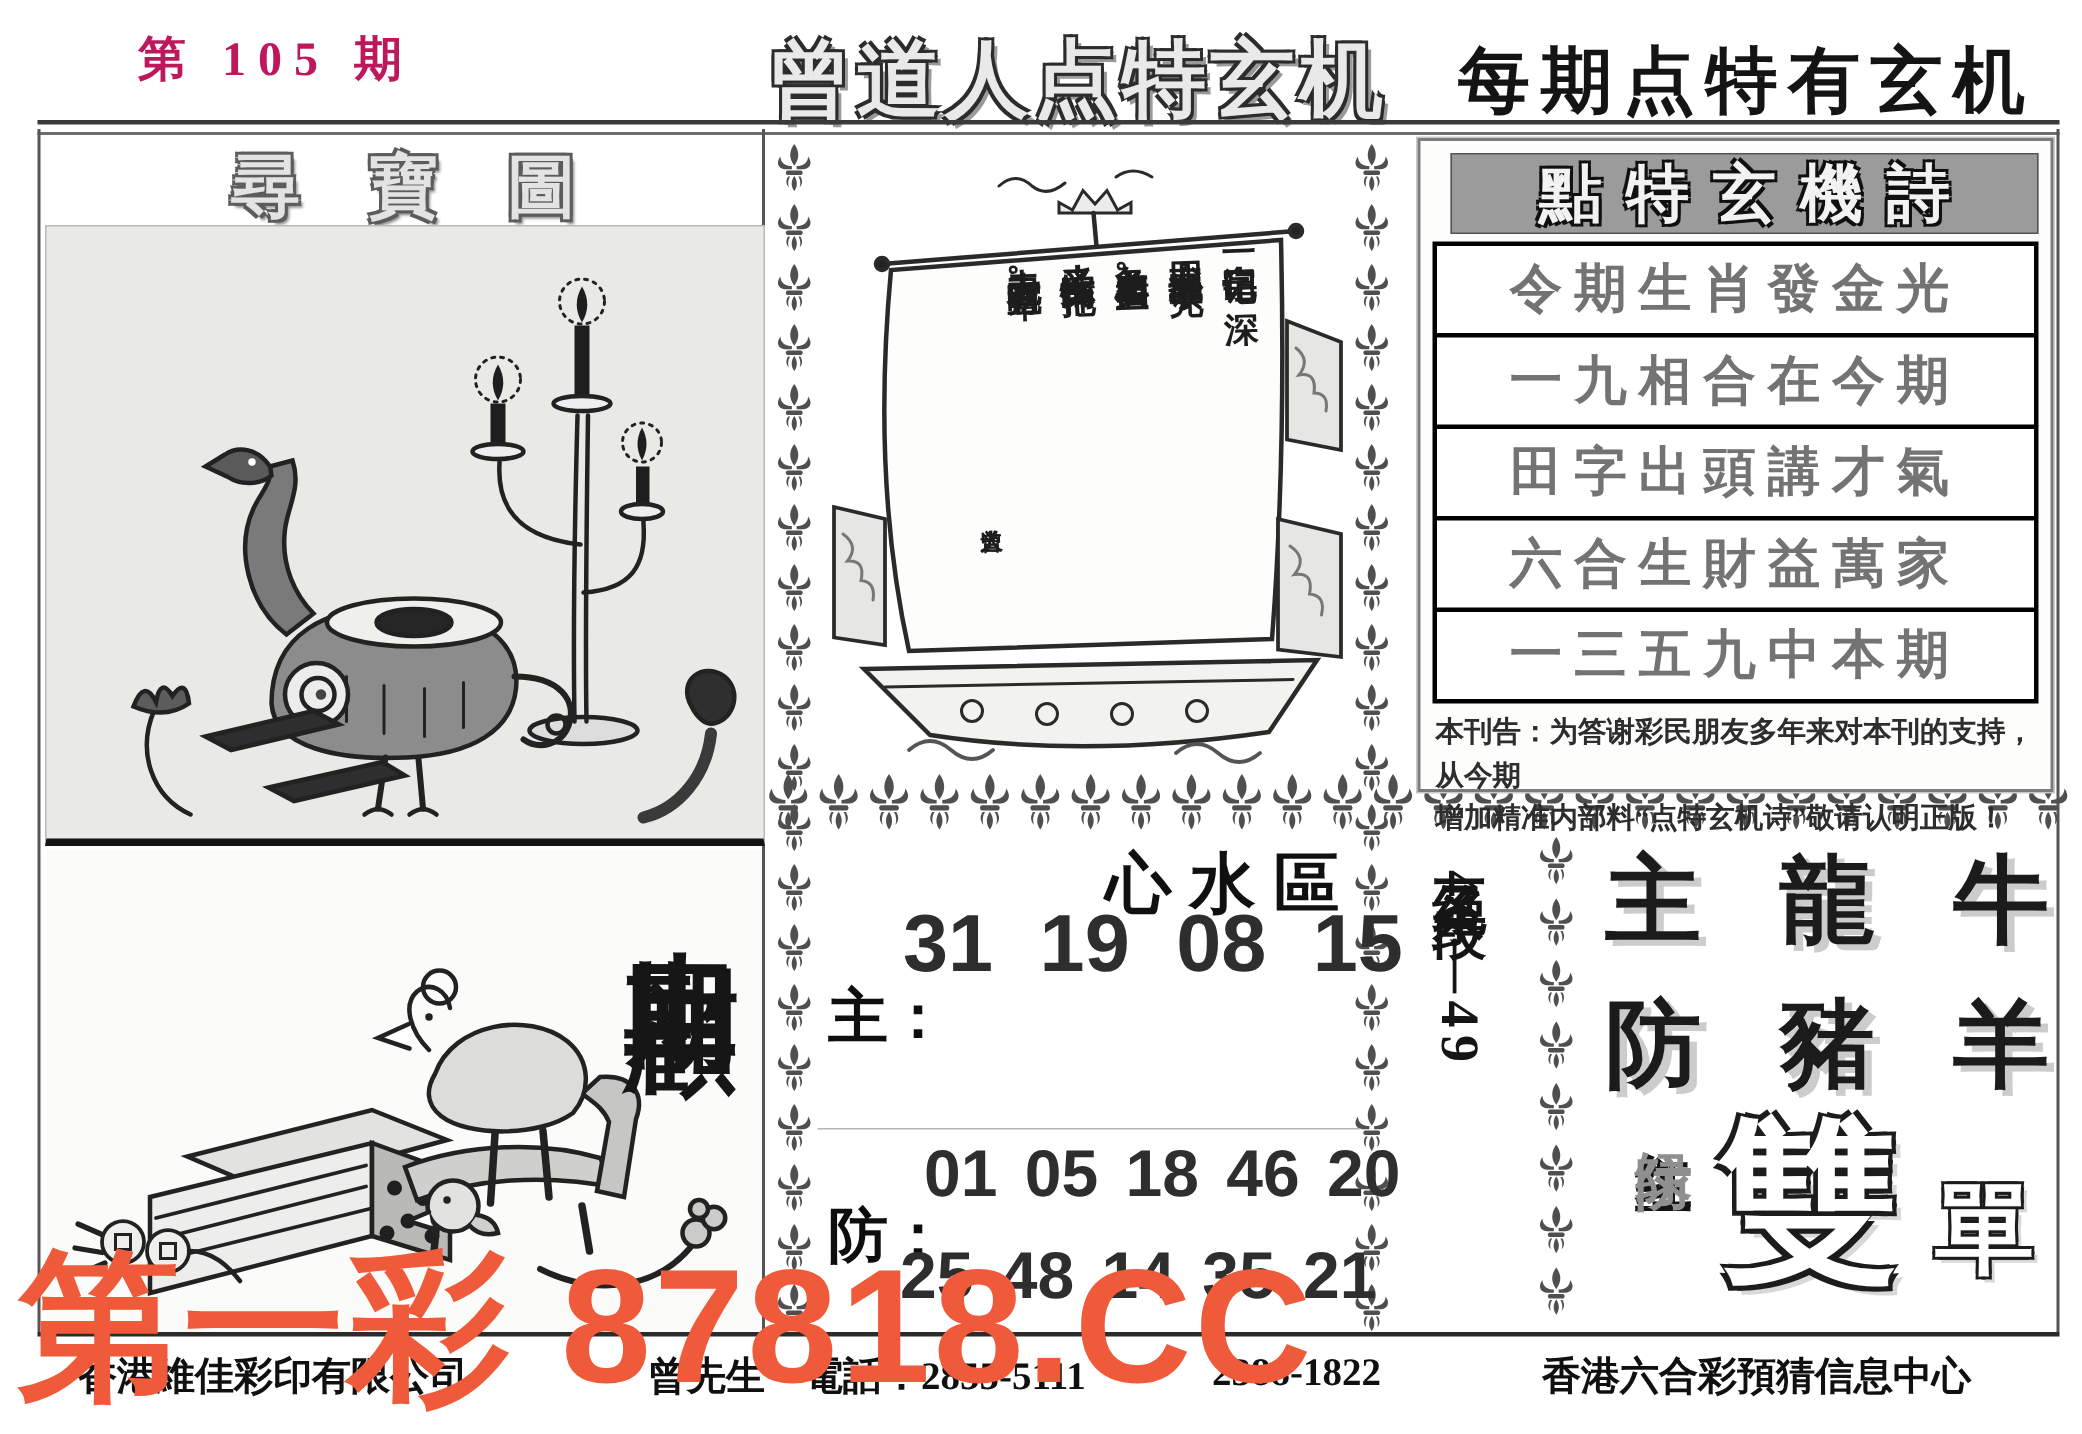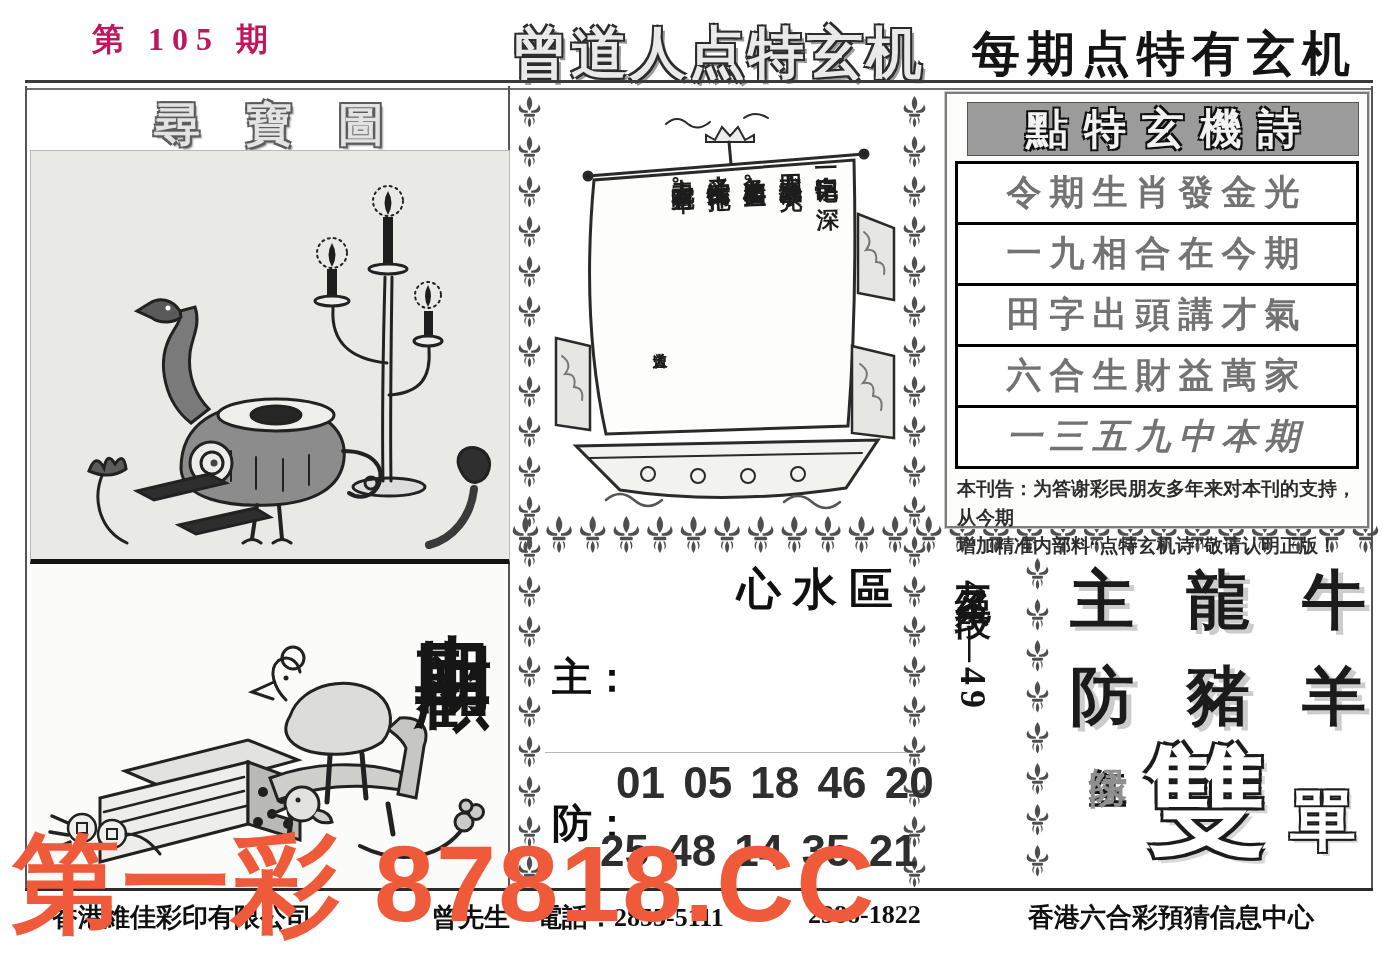--- a/index.html
+++ b/index.html
@@ -51,21 +51,21 @@
   
   .poem-box{left:945px;top:92px;width:420px;height:432px;border:2px solid #7c7c7c;
     box-shadow:0 0 0 1px #c9c9c9;background:#fdfdfc;}
   .poem-titlebar{margin:8px 8px 5px 20px;height:52px;background:#9b9b9b;border:1px solid #555;
     display:flex;align-items:center;justify-content:center;}
   .poem-title{font-size:42px;font-weight:bold;letter-spacing:16px;text-indent:16px;color:#f2f2f2;
     text-shadow:-2px -2px 0 #101010,2px -2px 0 #101010,-2px 2px 0 #101010,2px 2px 0 #101010;}
   .poem-table{margin:0 8px;border:3px solid #000;background:#fff;}
   .poem-row{height:58px;line-height:58px;text-align:center;font-size:35px;font-weight:bold;
     letter-spacing:8px;border-bottom:3px solid #000;color:#737373;}
-  .poem-row:last-child{border-bottom:none;font-style:italic;}
+  .poem-row:last-child{border-bottom:none;}
   .poem-note{margin:6px 10px 16px 10px;font-size:19px;font-weight:bold;line-height:1.5;color:#2d2d2d;}
 
   
   .killzone{left:948px;top:560px;height:330px;writing-mode:vertical-rl;text-orientation:mixed;
     font-size:36px;font-weight:bold;letter-spacing:5px;color:#151515;}
   .zodiac{left:1066px;top:552px;width:304px;}
   .zodiac-row{display:flex;justify-content:space-between;padding:0 4px;height:96px;align-items:center;}
   .zchar{font-size:64px;font-weight:bold;color:#1b1b1b;text-shadow:5px 4px 0 #cccccc;}
   .colortip{left:1086px;top:738px;height:156px;writing-mode:vertical-rl;text-orientation:mixed;
     font-size:38px;font-weight:bold;line-height:44px;}
@@ -338,20 +338,21 @@
     <div class="col">一字记记曰：深</div>
     <div class="col">四书五经读不完，</div>
     <div class="col">急着出名买四三。</div>
     <div class="col">爱子情深怀中抱，</div>
     <div class="col">力大无穷有吃草。</div>
     <div class="sig">曾道人</div>
   </div>
 
   <div class="abs hw-title">心水區</div>
   <div class="abs hw-label hw-main">主：</div>
+  <div class="abs hw-num hw-r1">31 19 08 15</div>
   <div class="abs hw-div"></div>
   <div class="abs hw-label hw-guard">防：</div>
   <div class="abs hw-num hw-r3">01 05 18 46 20</div>
   <div class="abs hw-num hw-r4">25 48 14 35 21</div>
 
   <div class="abs poem-box">
     <div class="poem-titlebar">
       <span class="poem-title">點特玄機詩</span>
     </div>
     <div class="poem-table">

